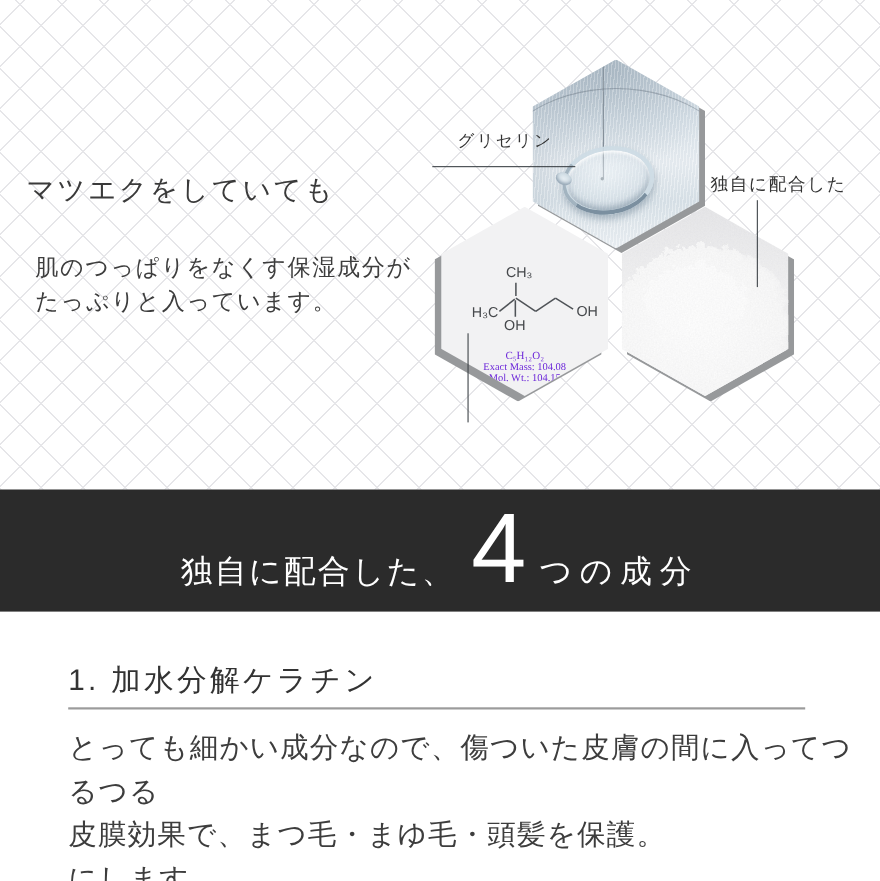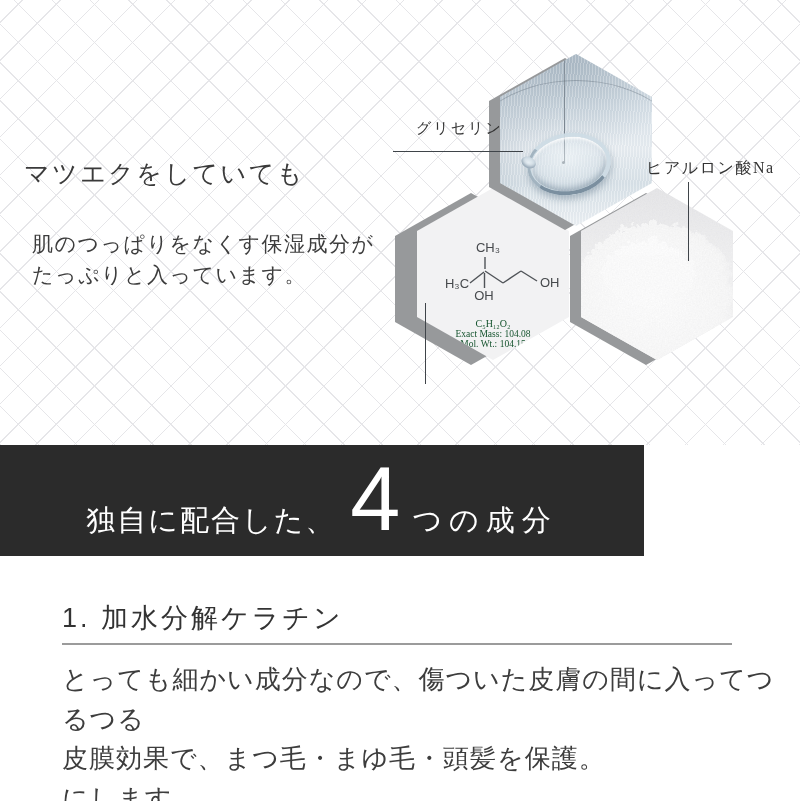--- a/index.html
+++ b/index.html
@@ -15,21 +15,21 @@
   .heading-block{position:absolute;left:24px;top:136px;font-size:25px;line-height:37px;
      letter-spacing:2.5px;color:#3a3a3a;margin-top:19px;}
   .sub-block{position:absolute;left:32px;top:228px;font-size:21px;line-height:31px;
      letter-spacing:1.5px;color:#3d3d3d;}
 
   
   .hexwrap{position:absolute;width:152px;height:172px;}
   .hex-sh,.hex-body{position:absolute;width:152px;height:172px;
      clip-path:polygon(50% 0,100% 25%,100% 75%,50% 100%,0 75%,0 25%);}
   .hex-sh{background:#97999b;}
-  .hex-body{overflow:hidden;margin-left:16px;}
+  .hex-body{overflow:hidden;}
 
   #hex-glycerin{left:484px;top:54px;z-index:3;}
   #hex-glycerin .hex-sh{left:5px;top:4px;}
   #hex-chem{left:401px;top:188px;z-index:2;}
   #hex-chem .hex-sh{left:-6px;top:5px;}
   #hex-powder{left:565px;top:188px;z-index:2;}
   #hex-powder .hex-sh{left:5px;top:5px;}
 
   
   .droplet-bg{position:absolute;inset:0;background:
@@ -50,40 +50,40 @@
      transform:rotate(-9deg);border:3px solid transparent;border-bottom:4px solid rgba(95,118,136,.75);
      border-left:3px solid rgba(120,140,156,.5);}
   .tail{position:absolute;left:21px;top:103px;width:15px;height:11px;border-radius:50%;
      transform:rotate(25deg);background:radial-gradient(#e6eef3,#c2d1db);
      box-shadow:inset 0 -2px 3px rgba(100,120,140,.55);}
 
   
   .chem-bg{background:#f2f2f3;}
   .struct{position:absolute;left:0;top:0;}
   .formula-block{position:absolute;left:0;right:0;top:131px;text-align:center;
-     font-family:"Liberation Serif","DejaVu Serif",serif;color:#14532d;}
+     font-family:"Liberation Serif","DejaVu Serif",serif;color:#6d28d9;}
   .formula-line1{font-size:10px;line-height:10px;}
   .formula-line2{font-size:9.5px;line-height:10px;}
   .formula-line3{font-size:9.5px;line-height:10px;}
   .edge-strip{position:absolute;left:-4px;top:142px;width:100px;height:6px;background:#97999b;
      transform:rotate(29deg);transform-origin:0 50%;}
 
   
   .ing-label{position:absolute;font-family:"Liberation Serif","DejaVu Serif",serif;
      font-size:15px;letter-spacing:2px;color:#333;z-index:6;white-space:nowrap;}
   .lbl-line{position:absolute;background:#3f4449;z-index:6;}
   #lbl-glycerin{left:416px;top:119px;}
   #line-glycerin{left:393px;top:151px;width:130px;height:1px;}
   #lbl-hyaluron{left:646px;top:158px;font-size:16px;letter-spacing:1.5px;}
   #line-hyaluron{left:688px;top:182px;width:1px;height:79px;}
   #line-isopentyl{left:425px;top:303px;width:1px;height:81px;}
   #lbl-isopentyl{left:434px;top:374px;}
 
   
-  .banner{position:absolute;left:0;top:445px;width:644px;height:111px;background:#2b2b2b;
+  .banner{position:absolute;left:0;top:445px;width:800px;height:111px;background:#2b2b2b;
      display:flex;align-items:center;justify-content:center;}
   .banner-inner{display:flex;align-items:baseline;position:relative;top:-2px;color:#fff;}
   .banner-prefix{font-size:29px;letter-spacing:2px;line-height:1;}
   .banner-big{font-size:90px;font-weight:400;line-height:1;margin:0 12px 0 14px;}
   .banner-suffix{font-size:29px;letter-spacing:7px;line-height:1;margin-top:16px;}
 
   
   .sec-heading{position:absolute;left:62px;top:600px;font-size:27px;letter-spacing:3px;color:#333;}
   .sec-divider{position:absolute;left:62px;top:643px;width:670px;height:1.5px;background:#9b9b9b;}
   .sec-body{position:absolute;left:62px;top:660px;font-size:26px;line-height:39.5px;
@@ -178,21 +178,21 @@
           <ellipse cx="72" cy="105" rx="82" ry="73" fill="url(#pile)" filter="url(#rough)"></ellipse>
           <ellipse cx="64" cy="82" rx="46" ry="32" fill="#ffffff" opacity="0.85" filter="url(#rough)"></ellipse>
           <rect x="0" y="0" width="152" height="172" filter="url(#grain)" opacity="0.3"></rect>
         </svg>
       </div>
     </div>
 
     <div class="ing-label" id="lbl-glycerin" data-name="glycerin-label">グリセリン</div>
     <div class="lbl-line" id="line-glycerin" data-name="glycerin-pointer-line"></div>
 
-    <div class="ing-label" id="lbl-hyaluron" data-name="hyaluronic-acid-label">ヒアルロン酸Na</div>
+    <div class="ing-label" id="lbl-hyaluron" data-name="hyaluronic-acid-label">独自に配合した</div>
     <div class="lbl-line" id="line-hyaluron" data-name="hyaluronic-pointer-line"></div>
 
     <div class="lbl-line" id="line-isopentyl" data-name="isopentyldiol-pointer-line"></div>
   </div>
 
   <div class="banner" data-name="ingredients-banner">
     <div class="banner-inner" data-name="banner-text-group">
       <span class="banner-prefix" data-name="banner-prefix-text">独自に配合した、</span>
       <span class="banner-big" data-name="banner-number-4">4</span>
       <span class="banner-suffix" data-name="banner-suffix-text">つの成分</span>

